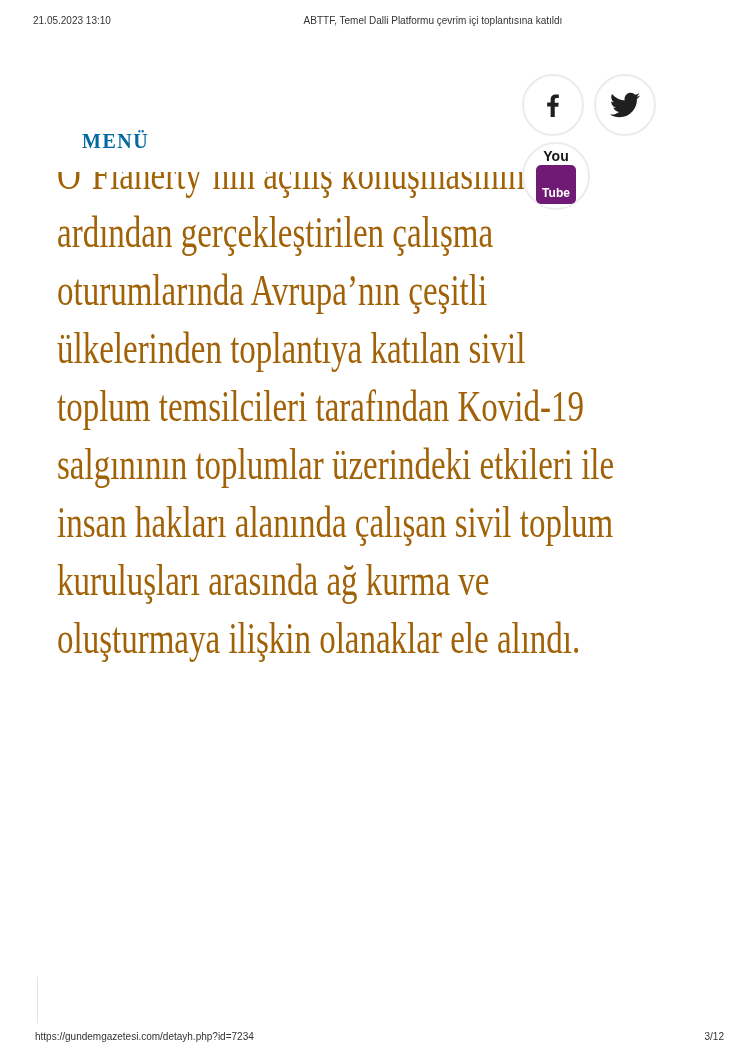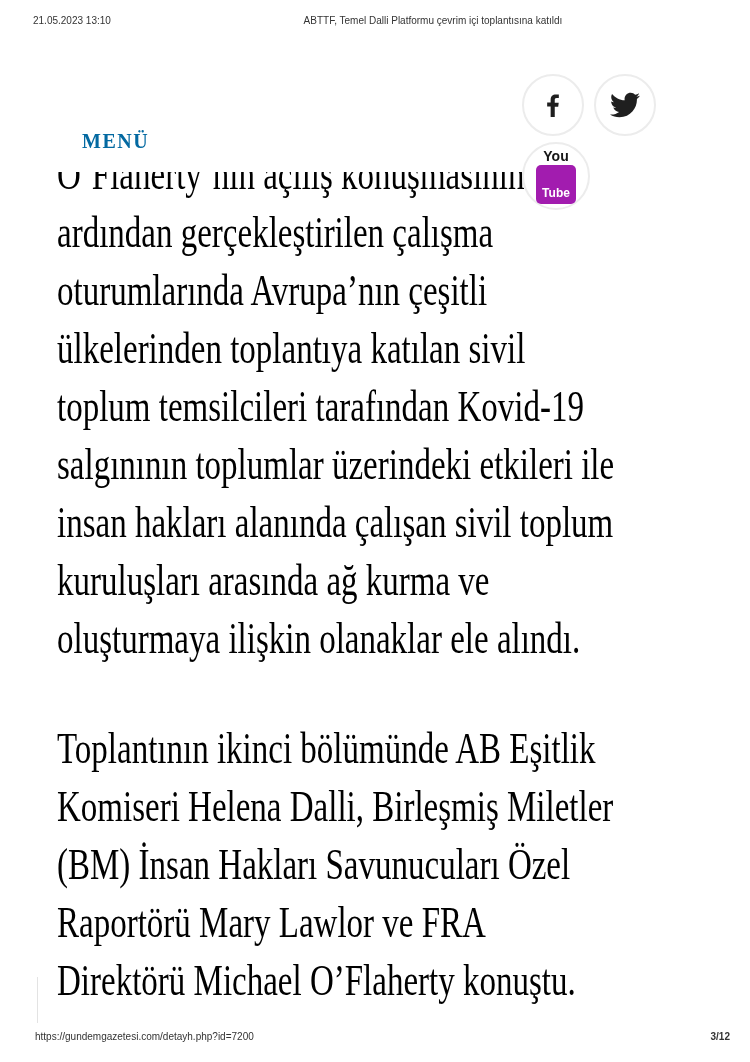--- a/index.html
+++ b/index.html
@@ -8,25 +8,25 @@
     overflow:hidden;font-family:"Liberation Sans",sans-serif;
   }
   
   .print-meta{
     position:absolute;font-family:"Liberation Sans",sans-serif;
     font-size:10px;color:#333;white-space:nowrap;z-index:6;
   }
   #ph-timestamp{left:33px;top:15px;}
   #ph-title{left:433px;top:15px;transform:translateX(-50%);}
   #pf-url{left:35px;top:1031px;}
-  #pf-page{right:20px;top:1031px;font-weight:bold;}
+  #pf-page{right:26px;top:1031px;}
   
   .article{
     position:absolute;left:57px;top:146px;width:660px;z-index:1;
-    font-family:"Liberation Serif",serif;color:#000000;
+    font-family:"Liberation Serif",serif;color:#a16207;
     font-size:44px;line-height:58px;
   }
   .article .para{margin:0;}
   .article .para + .para{margin-top:52px;}
   .article .line{
     white-space:nowrap;transform:scaleX(0.75);transform-origin:0 50%;
   }
   
   .site-header{
     position:absolute;left:0;top:0;width:750px;height:172px;
@@ -46,21 +46,21 @@
   }
   #btn-facebook{left:522px;top:74px;width:62px;height:62px;}
   #btn-twitter{left:594px;top:74px;width:62px;height:62px;}
   #btn-youtube{left:522px;top:142px;width:68px;height:68px;}
   .social-btn svg{display:block;}
   .yt-you{
     font-family:"Liberation Sans",sans-serif;font-weight:bold;
     font-size:14px;color:#161616;line-height:15px;
   }
   .yt-tube{
-    background:#a21caf;color:#ffffff;border-radius:5px;
+    background:#701a75;color:#ffffff;border-radius:5px;
     font-family:"Liberation Sans",sans-serif;font-weight:bold;
     font-size:12px;line-height:12px;padding:22px 6px 5px 6px;margin-top:1px;
   }
   
   .artifact-vline{
     position:absolute;left:37px;top:977px;width:1px;height:46px;
     background:#e3e3e3;z-index:5;
   }
 </style>
 </head>
@@ -70,27 +70,20 @@
   <div class="para">
     <div class="line">O’Flaherty’nin açılış konuşmasının</div>
     <div class="line">ardından gerçekleştirilen çalışma</div>
     <div class="line">oturumlarında Avrupa’nın çeşitli</div>
     <div class="line">ülkelerinden toplantıya katılan sivil</div>
     <div class="line">toplum temsilcileri tarafından Kovid-19</div>
     <div class="line">salgınının toplumlar üzerindeki etkileri ile</div>
     <div class="line">insan hakları alanında çalışan sivil toplum</div>
     <div class="line">kuruluşları arasında ağ kurma ve</div>
     <div class="line">oluşturmaya ilişkin olanaklar ele alındı.</div>
-  </div>
-  <div class="para">
-    <div class="line">Toplantının ikinci bölümünde AB Eşitlik</div>
-    <div class="line">Komiseri Helena Dalli, Birleşmiş Miletler</div>
-    <div class="line">(BM) İnsan Hakları Savunucuları Özel</div>
-    <div class="line">Raportörü Mary Lawlor ve FRA</div>
-    <div class="line">Direktörü Michael O’Flaherty konuştu.</div>
   </div>
 </div>
 
 <div class="site-header"></div>
 <div class="menu-label">MENÜ</div>
 
 <div class="social-btn" id="btn-facebook">
   <span>
     <svg width="30" height="30" viewBox="0 0 24 24">
       <path fill="#1f1f1f" d="M13.4 21.5v-8.2h2.76l.41-3.2H13.4V8.05c0-.93.26-1.56 1.59-1.56h1.68V3.62c-.29-.04-1.29-.12-2.46-.12-2.43 0-4.1 1.49-4.1 4.23v2.35H7.33v3.2h2.78v8.22h3.29z"></path>
@@ -107,16 +100,16 @@
 <div class="social-btn" id="btn-youtube">
   <span style="display:flex;flex-direction:column;align-items:center;">
     <span class="yt-you">You</span>
     <span class="yt-tube">Tube</span>
   </span>
 </div>
 
 <div class="print-meta" id="ph-timestamp">21.05.2023 13:10</div>
 <div class="print-meta" id="ph-title">ABTTF, Temel Dalli Platformu çevrim içi toplantısına katıldı</div>
 
-<div class="print-meta" id="pf-url">https://gundemgazetesi.com/detayh.php?id=7200</div>
+<div class="print-meta" id="pf-url">https://gundemgazetesi.com/detayh.php?id=7234</div>
 <div class="print-meta" id="pf-page">3/12</div>
 
 <div class="artifact-vline"></div>
 
 </body></html>

